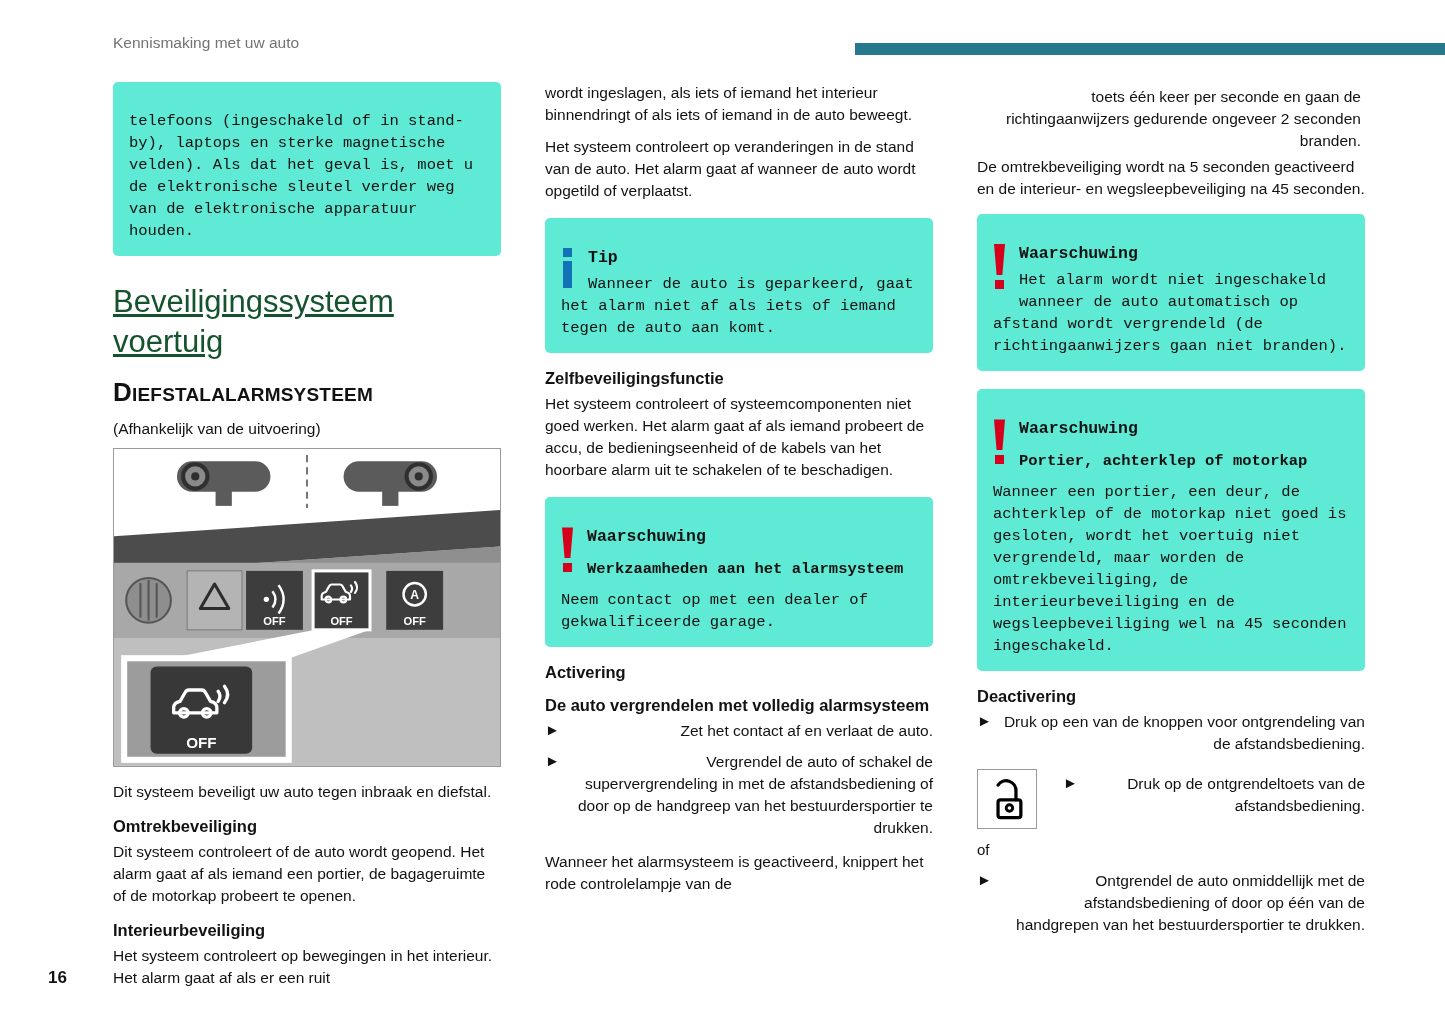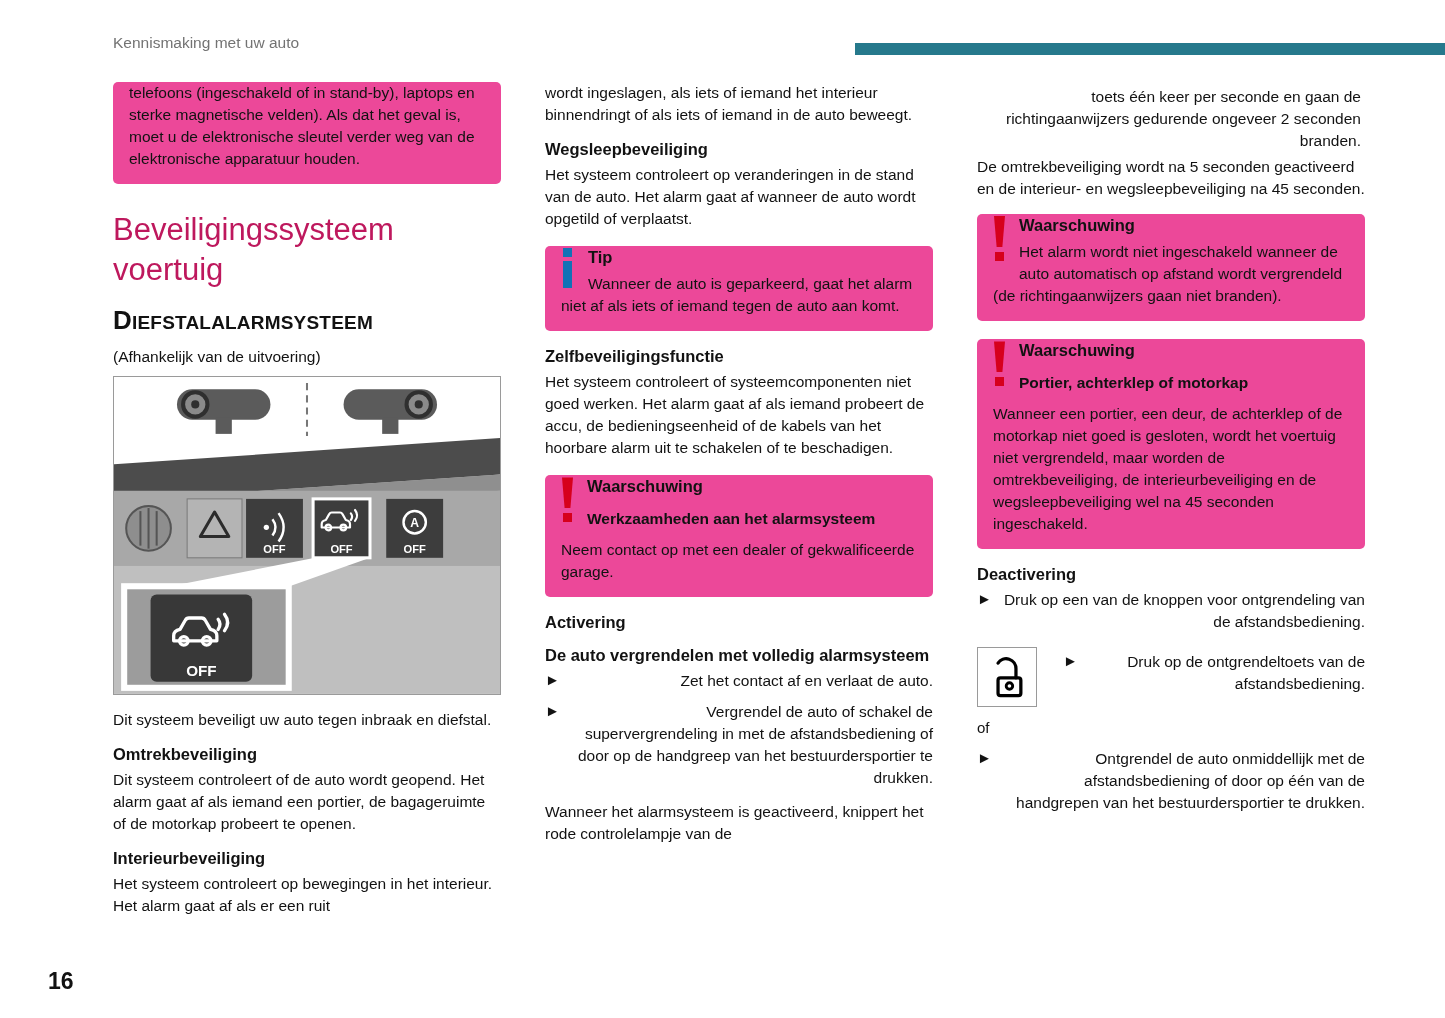--- a/index.html
+++ b/index.html
@@ -2,35 +2,35 @@
 <html><head>
 <meta charset="utf-8">
 <style>
   * { margin:0; padding:0; box-sizing:border-box; }
   html,body { width:1445px; height:1018px; background:#ffffff;
     font-family:"Liberation Sans", sans-serif; color:#121212; }
   body { position:relative; overflow:hidden; }
 
   .header-label { position:absolute; top:34px; left:113px; font-size:15.5px; color:#737373; }
   .header-bar { position:absolute; top:43px; left:855px; width:590px; height:12px; background:#26798c; }
-  .page-number { position:absolute; left:48px; top:968px; font-size:23px; font-weight:bold; }
+  .page-number { position:absolute; left:48px; top:968px; font-size:17px; font-weight:bold; }
 
   .columns { position:absolute; top:82px; left:113px; width:1252px;
     display:grid; grid-template-columns:1fr 1fr 1fr; column-gap:44px; }
 
   p.body { font-size:15.5px; line-height:1.42; margin:0 0 10px; }
   p.tight { margin:4px;text-align:right; }
 
-  .graybox { background:#ec4899; border-radius:5px; padding:0 16px 14px;
-    font-size:15.5px; line-height:1.42; margin:0 0 16px; overflow:hidden; }
+  .graybox { background:#5eead4; border-radius:5px; padding:28px 16px 14px;
+    font-size:15.5px; line-height:1.42; margin:0 0 16px; overflow:hidden;font-family:Liberation Mono, monospace; }
   .box-title { font-size:16.5px; font-weight:bold; margin:0 0 4px; }
   .box-subtitle { font-size:15.5px; font-weight:bold; margin:9px 0 9px; }
   .box-text { margin:0; }
 
-  .main-title { font-size:31px; font-weight:400; line-height:1.3; color:#be185d; margin:26px 0 14px; }
+  .main-title { font-size:31px; font-weight:400; line-height:1.3; color:#14532d; margin:26px 0 14px;text-decoration:underline; }
   .section-title { font-size:19px; font-weight:bold; text-transform:uppercase;
     letter-spacing:0.2px; margin:2px 0 12px; }
   .section-title::first-letter { font-size:26px; }
   .variant-note { font-size:15.5px; margin:0 0 10px; }
 
   .sub-heading { font-size:16.5px; font-weight:bold; margin:14px 0 5px; }
 
   .figure { border:1px solid #9a9a9a; margin:2px 0 14px; width:100%; background:#fff; }
   .figure svg { display:block; width:100%; height:auto; }
 
@@ -152,21 +152,20 @@
     <h3 class="sub-heading">Omtrekbeveiliging</h3>
     <p class="body">Dit systeem controleert of de auto wordt geopend. Het alarm gaat af als iemand een portier, de bagageruimte of de motorkap probeert te openen.</p>
 
     <h3 class="sub-heading">Interieurbeveiliging</h3>
     <p class="body">Het systeem controleert op bewegingen in het interieur. Het alarm gaat af als er een ruit</p>
   </div>
 
   <div class="col">
     <p class="body">wordt ingeslagen, als iets of iemand het interieur binnendringt of als iets of iemand in de auto beweegt.</p>
 
-    <h3 class="sub-heading">Wegsleepbeveiliging</h3>
     <p class="body">Het systeem controleert op veranderingen in de stand van de auto. Het alarm gaat af wanneer de auto wordt opgetild of verplaatst.</p>
 
     <div class="graybox" style="margin-top:16px;">
       <span class="info-icon"></span>
       <div class="box-title">Tip</div>
       <div class="box-text">Wanneer de auto is geparkeerd, gaat het alarm niet af als iets of iemand tegen de auto aan komt.</div>
     </div>
 
     <h3 class="sub-heading">Zelfbeveiligingsfunctie</h3>
     <p class="body">Het systeem controleert of systeemcomponenten niet goed werken. Het alarm gaat af als iemand probeert de accu, de bedieningseenheid of de kabels van het hoorbare alarm uit te schakelen of te beschadigen.</p>

